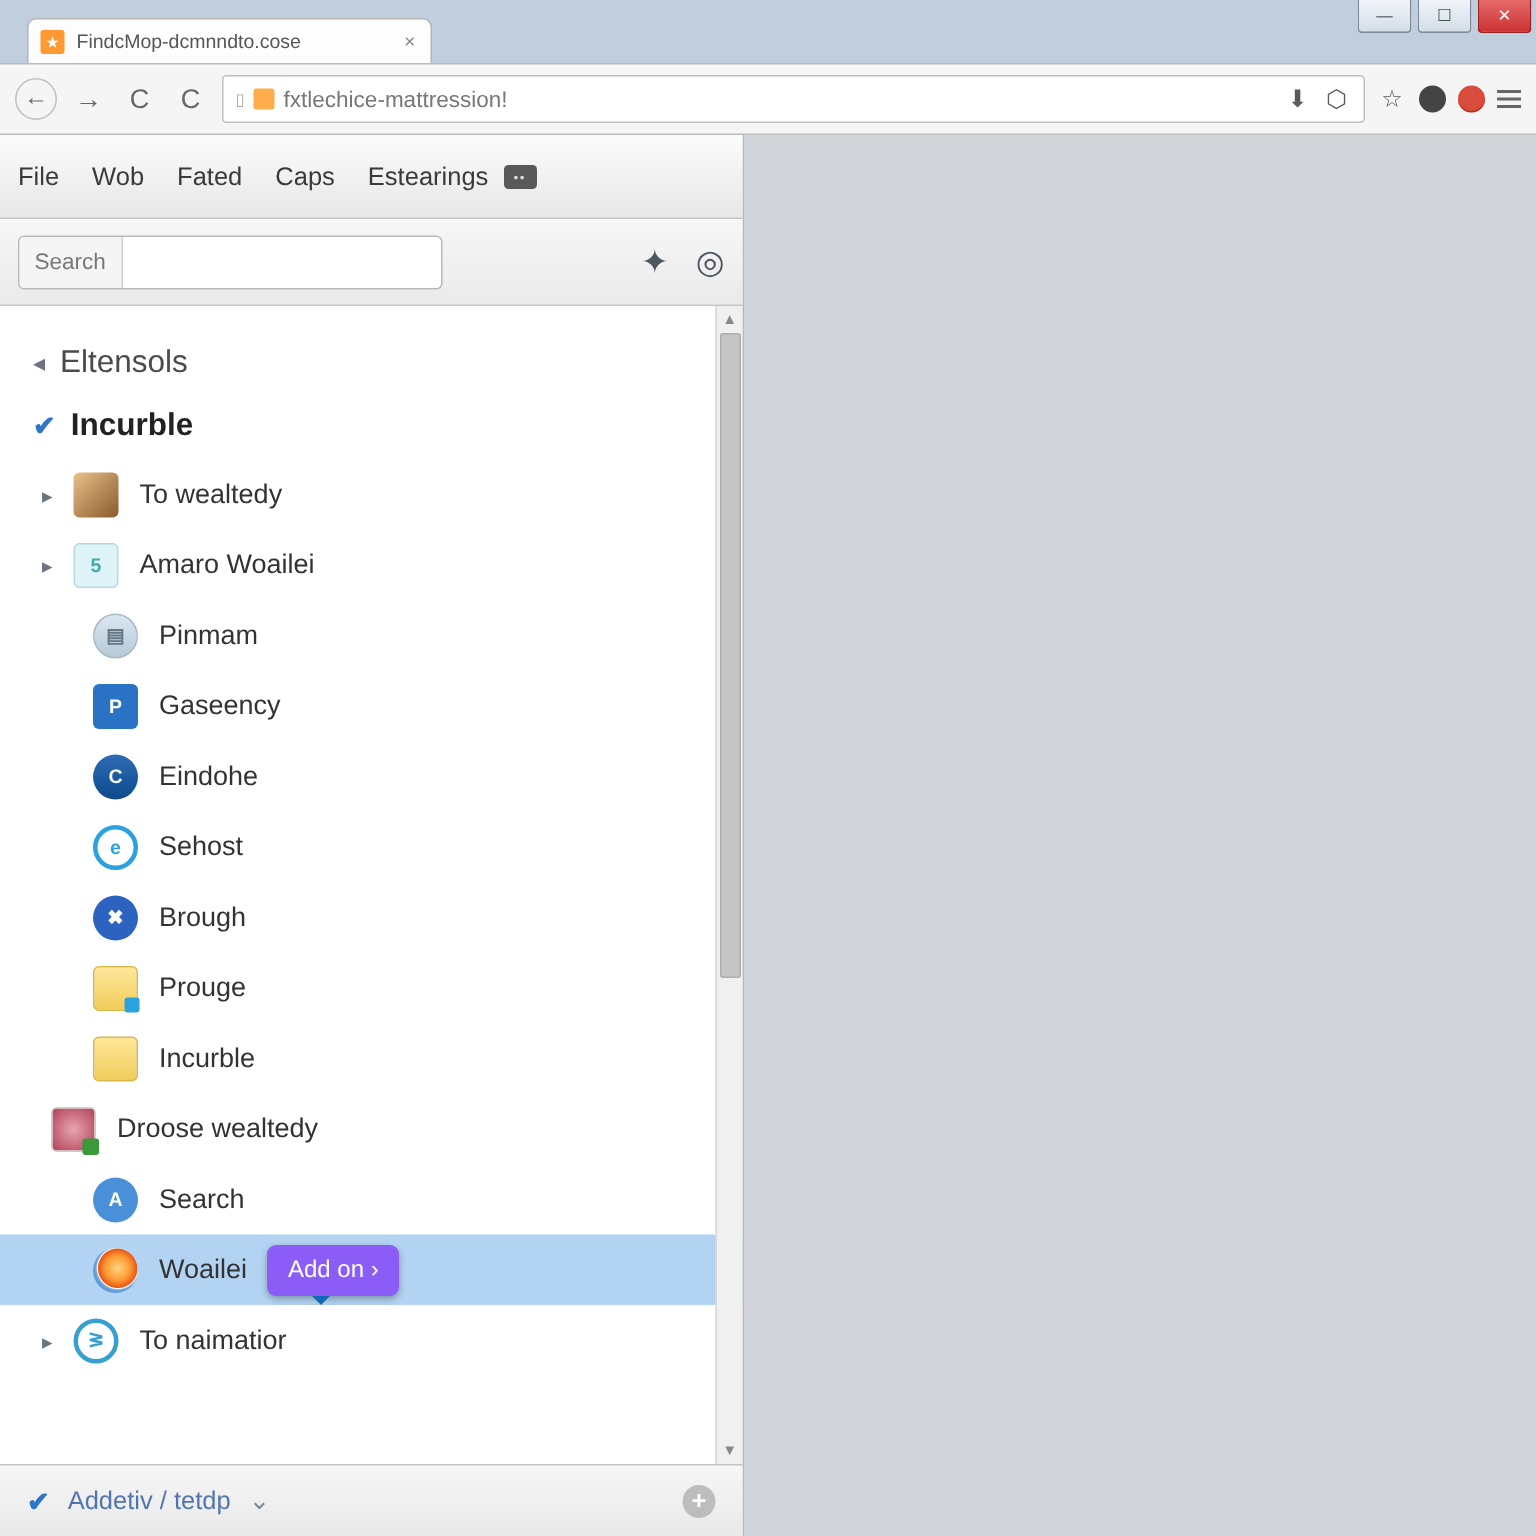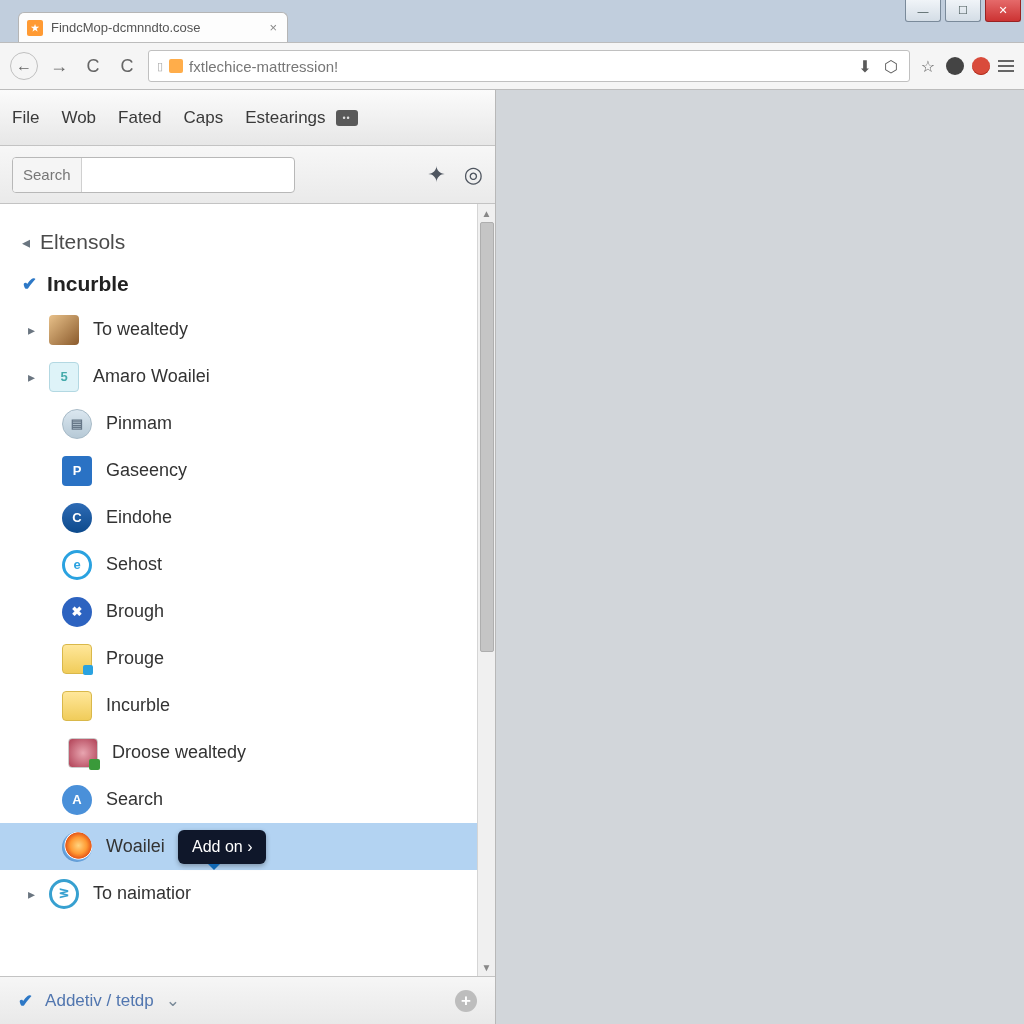--- a/index.html
+++ b/index.html
@@ -60,21 +60,21 @@
 .ic-8 { background: linear-gradient(#ffe79a,#f0cc5a); border:1px solid #d9b84a; }
 .ic-9 { background: linear-gradient(#ffe79a,#f0cc5a); border:1px solid #d9b84a; position:relative; }
 .ic-9::after { content:""; position:absolute; right:-2px; bottom:-2px; width:10px; height:10px; background:#2aa2e0; border-radius:2px; }
 .ic-10 { background: radial-gradient(#e8a5b0,#b04055); border:1px solid #ccc; }
 .ic-10b { position:relative; }
 .ic-10b::after { content:""; position:absolute; right:-3px; bottom:-3px; width:11px; height:11px; background:#3a9a3a; border-radius:2px; }
 .ic-11 { background: #4a90d9; }
 .ic-12 { background: radial-gradient(circle at 55% 45%, #ffd480 0%, #ff9a33 35%, #e65a1a 55%, #fff 58%, #6aa6e0 62%, #3b6fa8 100%); }
 .ic-13 { background: #fff; border: 3px solid #37a0d0; color:#37a0d0; }
 
-.addon-tip { position: absolute; left: 178px; background: #0f172a; color: #fff; font-size: 16px; padding: 8px 14px; border-radius: 6px; box-shadow: 0 2px 5px rgba(0,0,0,0.3); display: flex; align-items: center; gap: 6px; justify-content: flex-end; }
+.addon-tip { position: absolute; left: 178px; background: #8b5cf6; color: #fff; font-size: 16px; padding: 8px 14px; border-radius: 6px; box-shadow: 0 2px 5px rgba(0,0,0,0.3); display: flex; align-items: center; gap: 6px; justify-content: flex-end; }
 .addon-tip::after { content:""; position:absolute; left:30px; bottom:-6px; border:6px solid transparent; border-top-color:#1168b4; border-bottom:none; }
 
 .bottom-bar { height: 48px; border-top: 1px solid #c3c3c3; background: linear-gradient(#f6f6f6,#e9e9e9); display: flex; align-items: center; padding: 0 18px; gap: 12px; color: #5176af; font-size: 17px; }
 .bottom-bar .plus { margin-left: auto; width: 22px; height: 22px; border-radius: 50%; background: #bdbdbd; color: #fff; display: flex; align-items: center; justify-content: center; font-weight: bold; }
 
 .vscroll { position: absolute; right: 0; top: 0; bottom: 0; width: 18px; background: #f0f0f0; border-left: 1px solid #d5d5d5; display: flex; flex-direction: column; align-items: center; }
 .vscroll .arrow { height: 18px; font-size: 10px; color: #888; display: flex; align-items: center; justify-content: center; width: 100%; }
 .vscroll .thumb { position: absolute; top: 18px; width: 14px; left: 2px; background: #c5c5c5; border: 1px solid #aeaeae; border-radius: 2px; height: 430px; }
 
 .empty { flex: 1; }
@@ -186,21 +186,21 @@
           <span>Brough</span>
         </div>
         <div class="tree-row" style="padding-left:62px">
           <span class="app-icon sq ic-9"></span>
           <span>Prouge</span>
         </div>
         <div class="tree-row" style="padding-left:62px">
           <span class="app-icon sq ic-8"></span>
           <span>Incurble</span>
         </div>
-        <div class="tree-row" style="padding-left:68px">
+        <div class="tree-row" style="padding-left:34px">
           <span class="app-icon sq ic-10 ic-10b"></span>
           <span>Droose wealtedy</span>
         </div>
         <div class="tree-row" style="padding-left:62px">
           <span class="app-icon ic-11">A</span>
           <span>Search</span>
         </div>
         <div class="tree-row selected" style="padding-left:62px">
           <span class="app-icon ic-12"></span>
           <span>Woailei</span>

